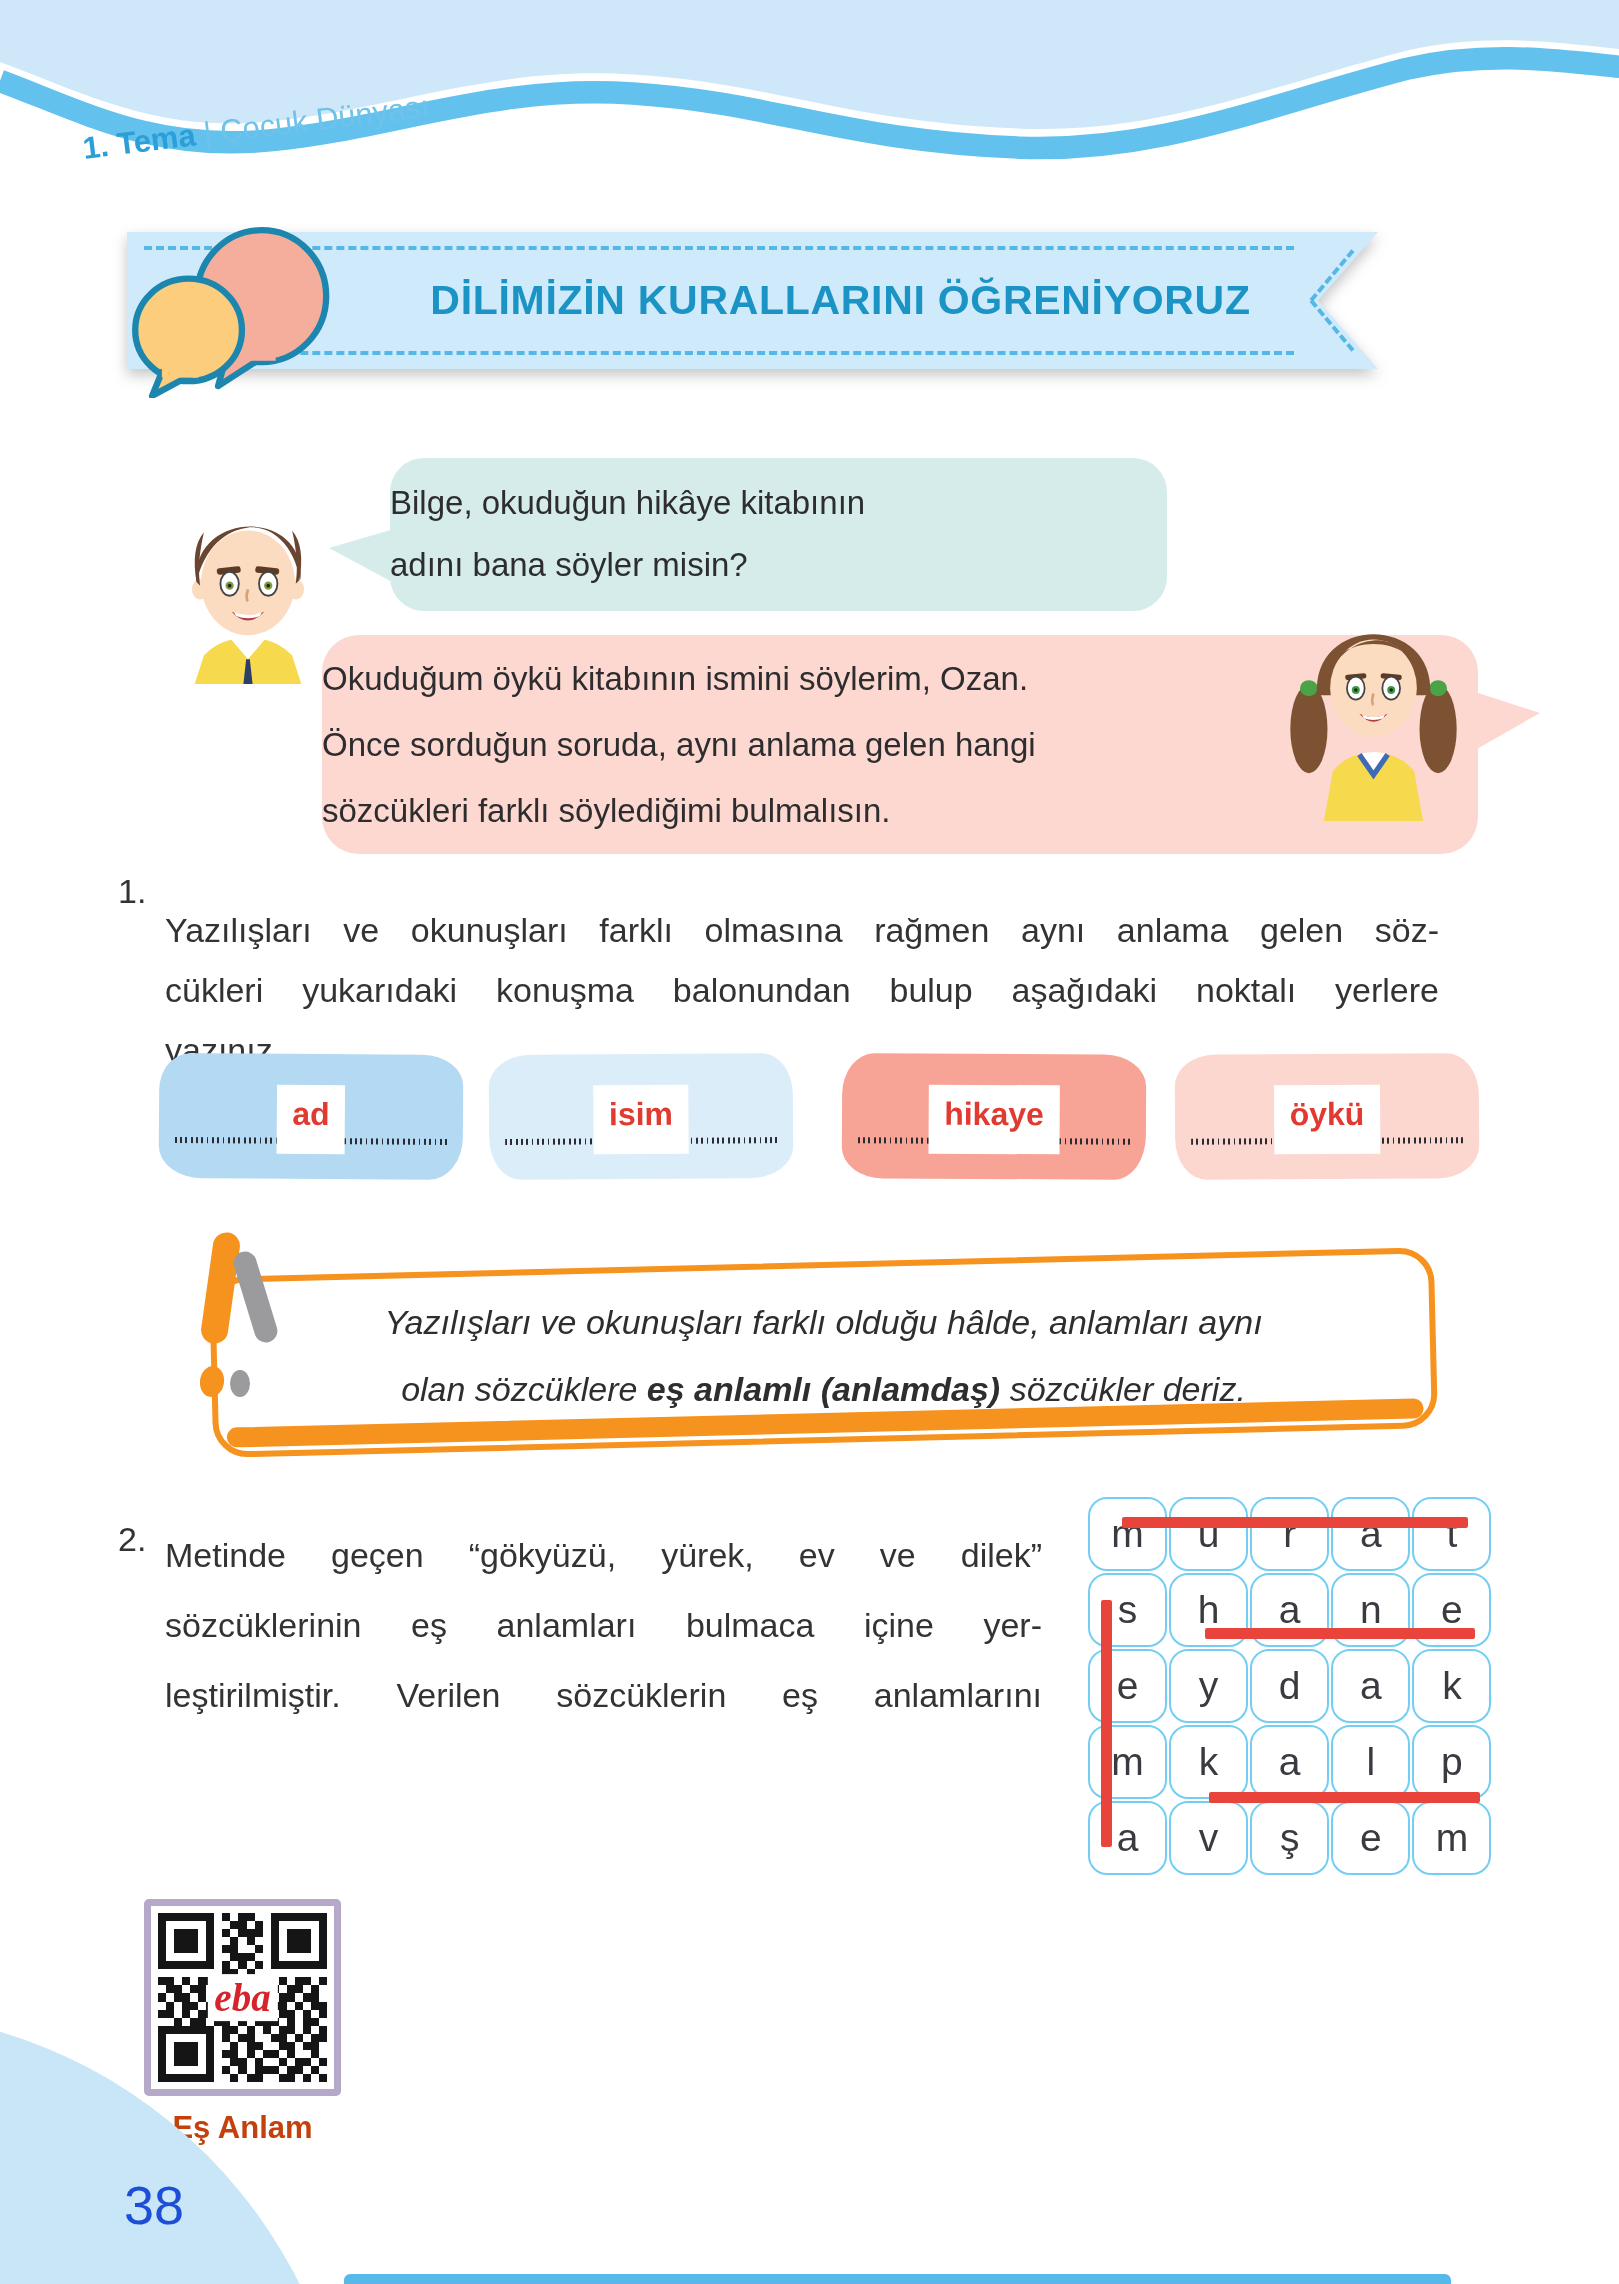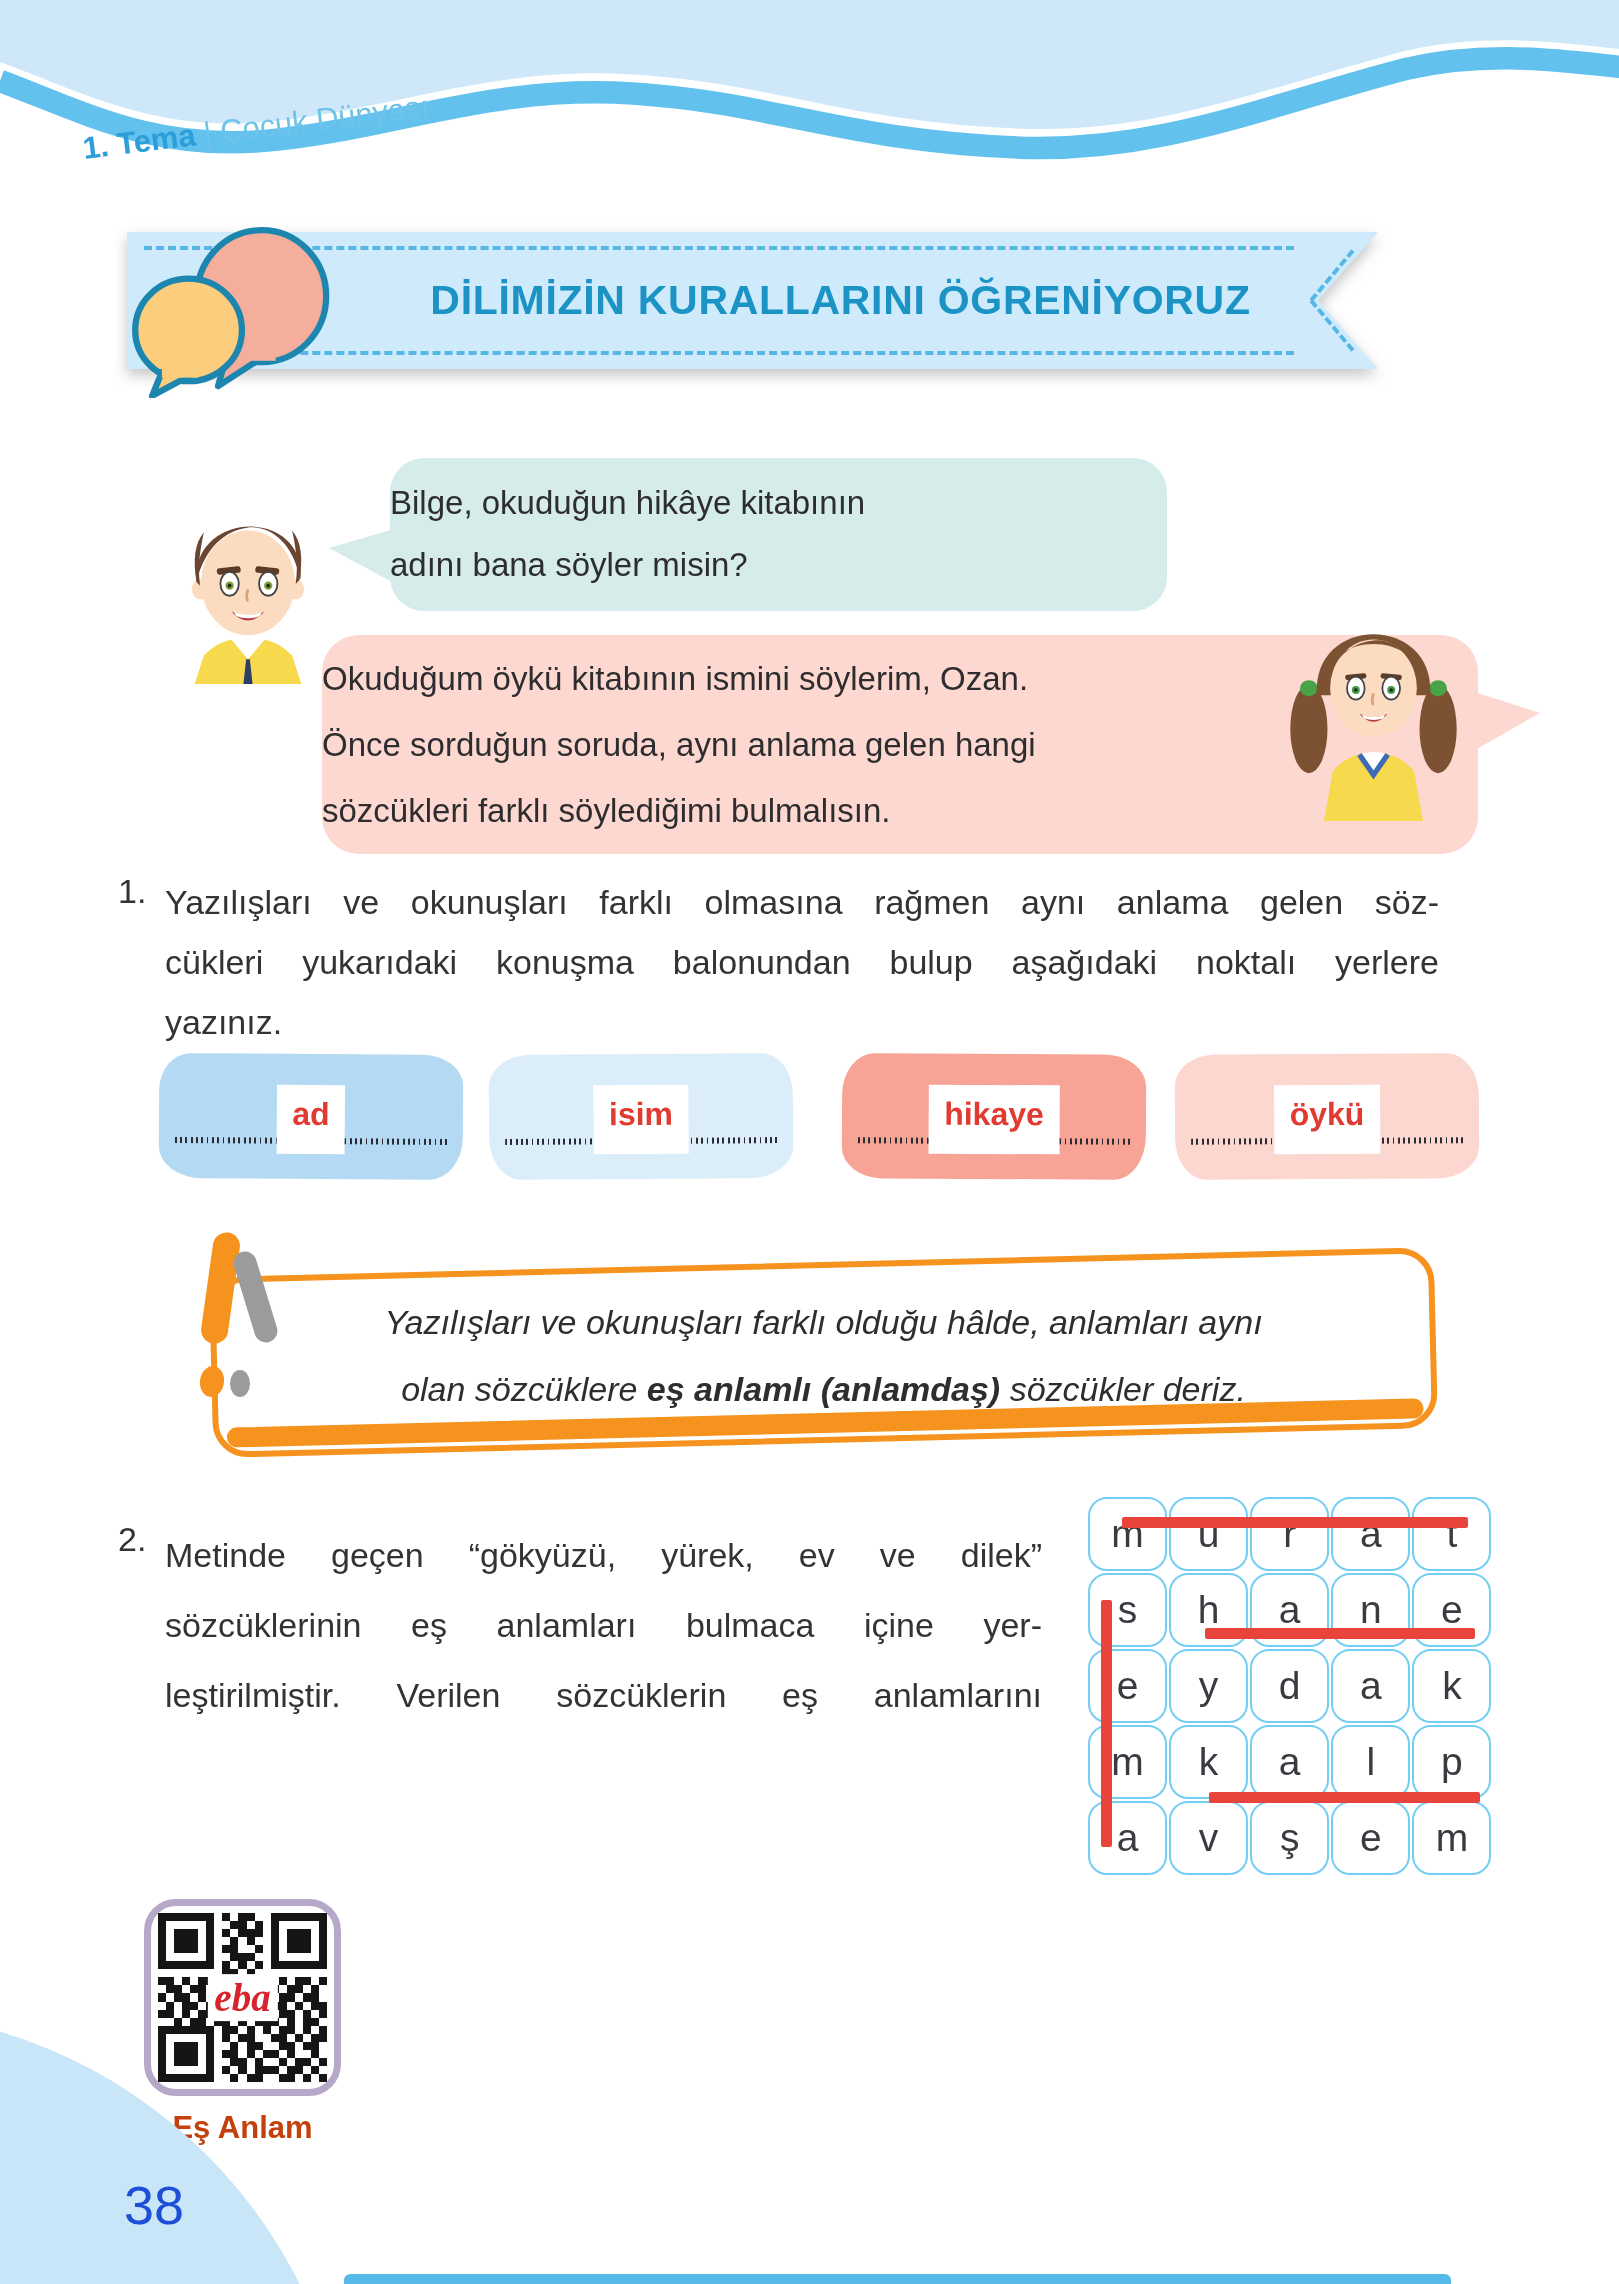--- a/index.html
+++ b/index.html
@@ -31,21 +31,21 @@
   .boy-bubble{left:390px;top:458px;width:777px;height:153px;background:#d5eceb;border-radius:34px;font-size:33px;line-height:62px;padding-top:14px;box-sizing:border-box;}
   .boy-tail{position:absolute;left:329px;top:529px;width:0;height:0;border-right:65px solid #d5eceb;border-top:19.7px solid transparent;border-bottom:35px solid transparent;}
   .girl-bubble{left:322px;top:635px;width:1156px;height:219px;background:#fcd8d0;border-radius:37px;font-size:33px;line-height:66px;padding-top:11.2px;box-sizing:border-box;}
   .girl-tail{position:absolute;left:1475px;top:692px;width:0;height:0;border-left:65px solid #fcd8d0;border-top:21px solid transparent;border-bottom:37px solid transparent;}
   .avatar{position:absolute;}
 
   
   .ex-num{position:absolute;font-size:34px;color:#333336;}
   .ex-text{position:absolute;font-size:34px;color:#333336;}
   .ex1-num{left:118px;top:872px;}
-  .ex1-text{left:165px;top:872px;width:1274px;line-height:60px;}
+  .ex1-text{left:165px;top:900px;width:1274px;line-height:60px;}
   .ex2-num{left:118px;top:1520px;}
   .ex2-text{left:165px;top:1520px;width:877px;line-height:70px;}
   .jline{text-align:justify;text-align-last:justify;}
 
   
   .abox{position:absolute;top:1054px;width:304px;height:125px;}
   .ab1{left:159px;background:#b3daf2;border-radius:31px 41px 34px 44px / 37px 31px 42px 32px;transform:rotate(.4deg);}
   .ab2{left:489px;background:#dcedfa;border-radius:42px 31px 44px 32px / 32px 41px 31px 42px;transform:rotate(-.4deg);}
   .ab3{left:842px;background:#f7a395;border-radius:32px 42px 31px 41px / 41px 32px 44px 31px;transform:rotate(.3deg);}
   .ab4{left:1175px;background:#fbd7d0;border-radius:41px 32px 42px 31px / 31px 42px 32px 41px;transform:rotate(-.3deg);}
@@ -74,21 +74,21 @@
   .pgrid{display:grid;grid-template-columns:repeat(5,79px);grid-auto-rows:74px;gap:2.1px;}
   .pcell{border:2.8px solid #74cef3;border-radius:19px;background:#fff;box-sizing:border-box;
     display:flex;align-items:center;justify-content:center;font-size:39px;color:#3a3a40;}
   .hl{position:absolute;background:#e8443c;border-radius:2.1px;z-index:2;}
   .hl-murat{left:34px;top:19.7px;width:346px;height:11.2px;}
   .hl-sema{left:12.7px;top:103px;width:11.2px;height:247px;}
   .hl-hane{left:117px;top:131px;width:270px;height:11.2px;}
   .hl-kalp{left:121px;top:295px;width:271px;height:11.2px;}
 
   
-  .qr{position:absolute;left:144px;top:1899px;width:197px;height:197px;border:7.7px solid #b6a8c9;border-radius:32px;
+  .qr{position:absolute;left:144px;top:1899px;width:197px;height:197px;border:7.7px solid #b6a8c9;border-radius:5px;
     background:#fff;box-sizing:border-box;display:flex;align-items:center;justify-content:center;}
   .qrgrid{display:grid;grid-template-columns:repeat(21,1fr);grid-auto-rows:1fr;width:169px;height:169px;}
   .qmod{background:#fff;}
   .qmod.on{background:#151515;}
   .qr-logo{position:absolute;left:50%;top:50%;transform:translate(-50%,-50%);background:#fff;padding:1.4px 7px;
     font-family:"Liberation Serif", serif;font-style:italic;font-weight:bold;font-size:39px;color:#d6242c;}
   .qr-label{position:absolute;left:144px;top:2110px;width:197px;text-align:center;font-size:31px;font-weight:bold;color:#c2410c;}
 
   
   .corner-circle{position:absolute;left:-633px;top:2011px;width:984px;height:984px;border-radius:50%;background:#c9e6f8;}

